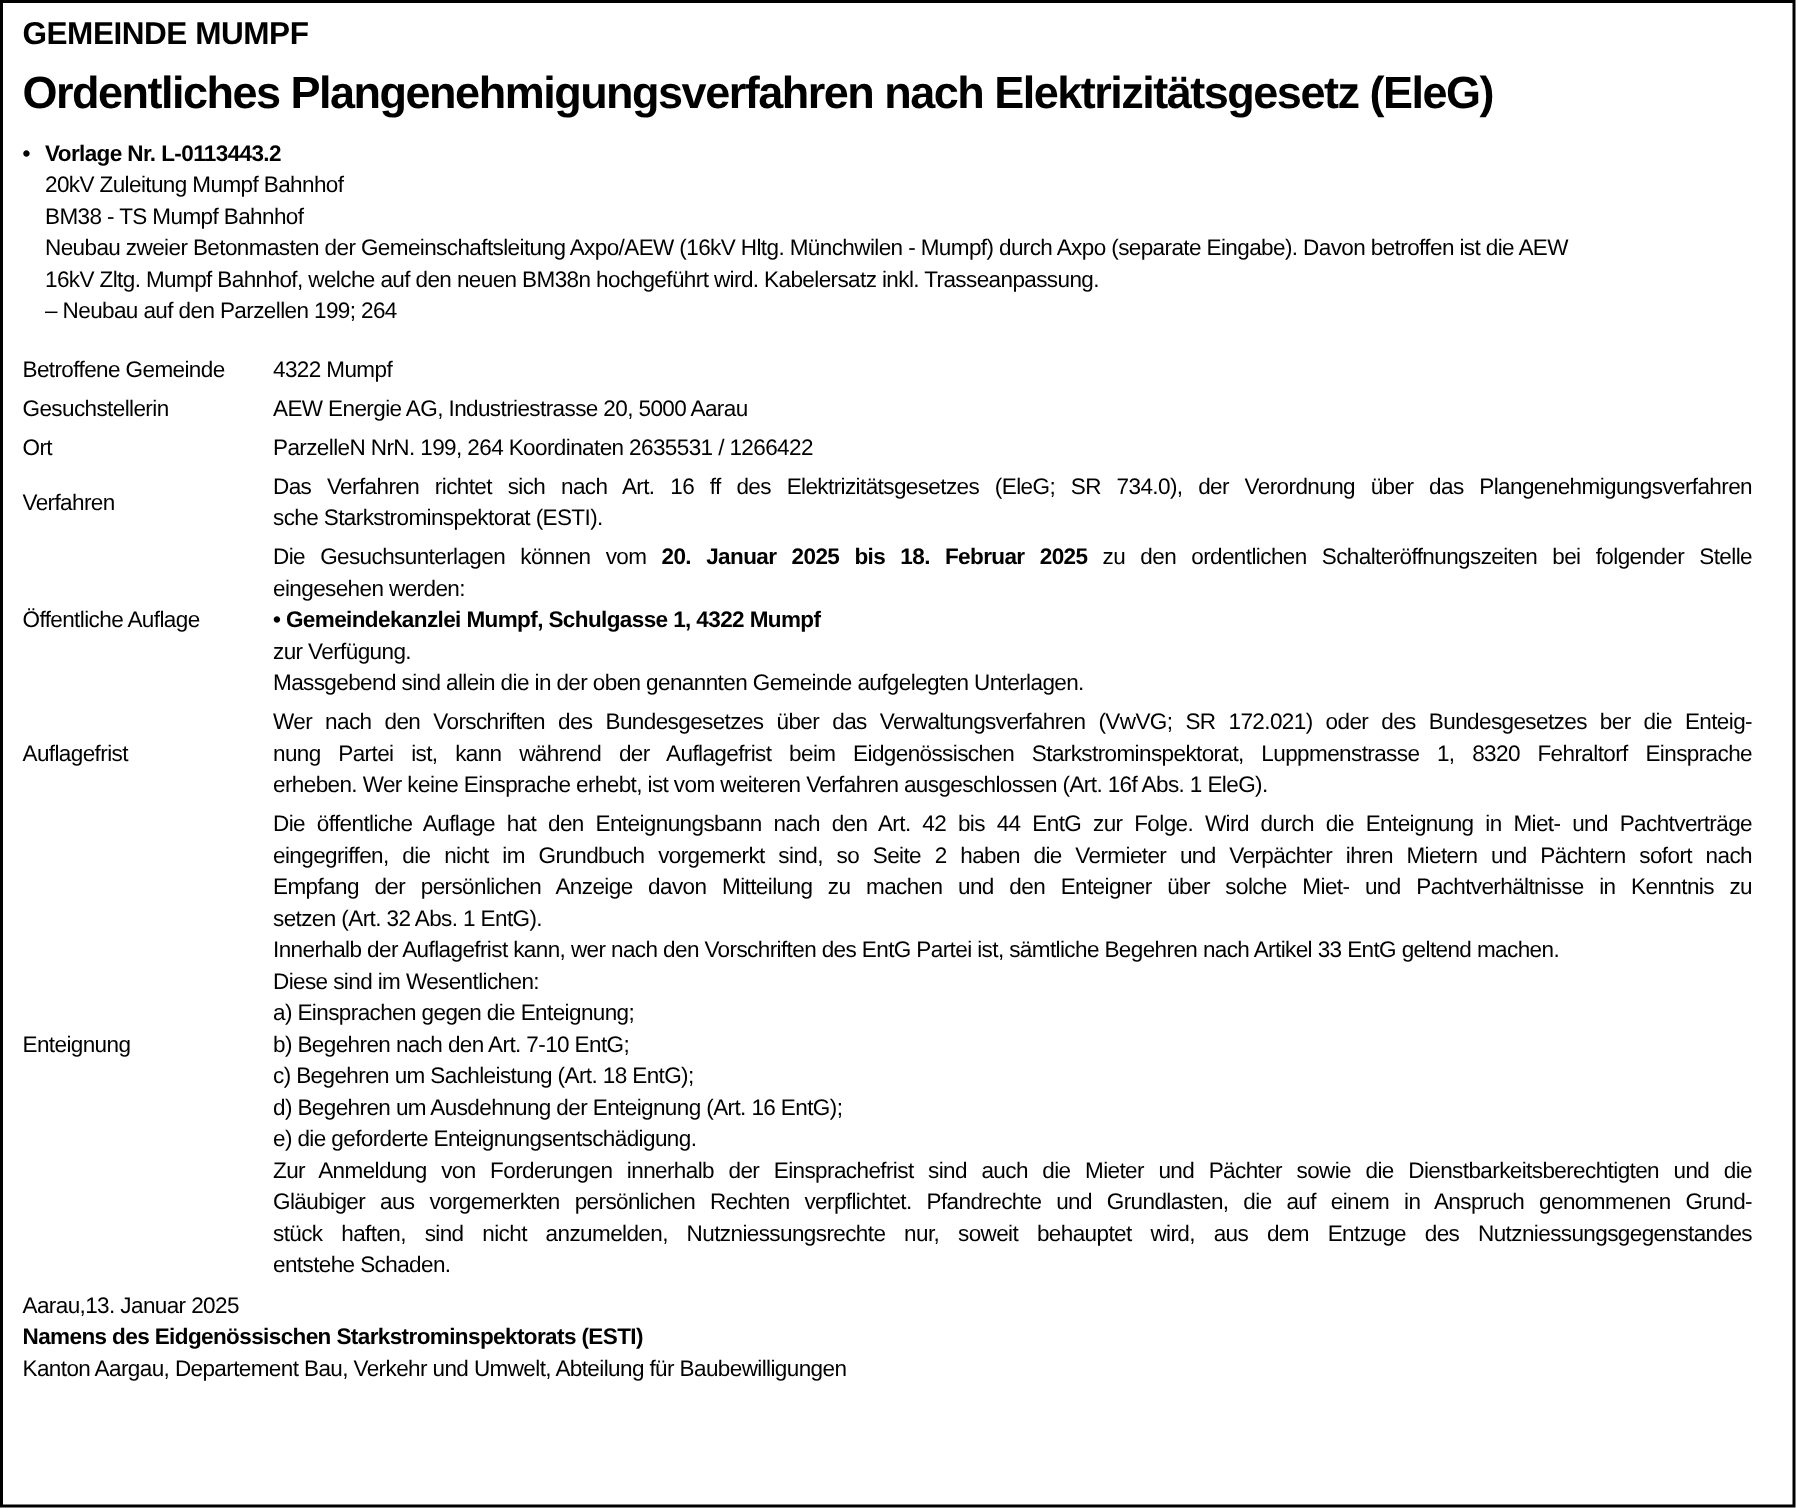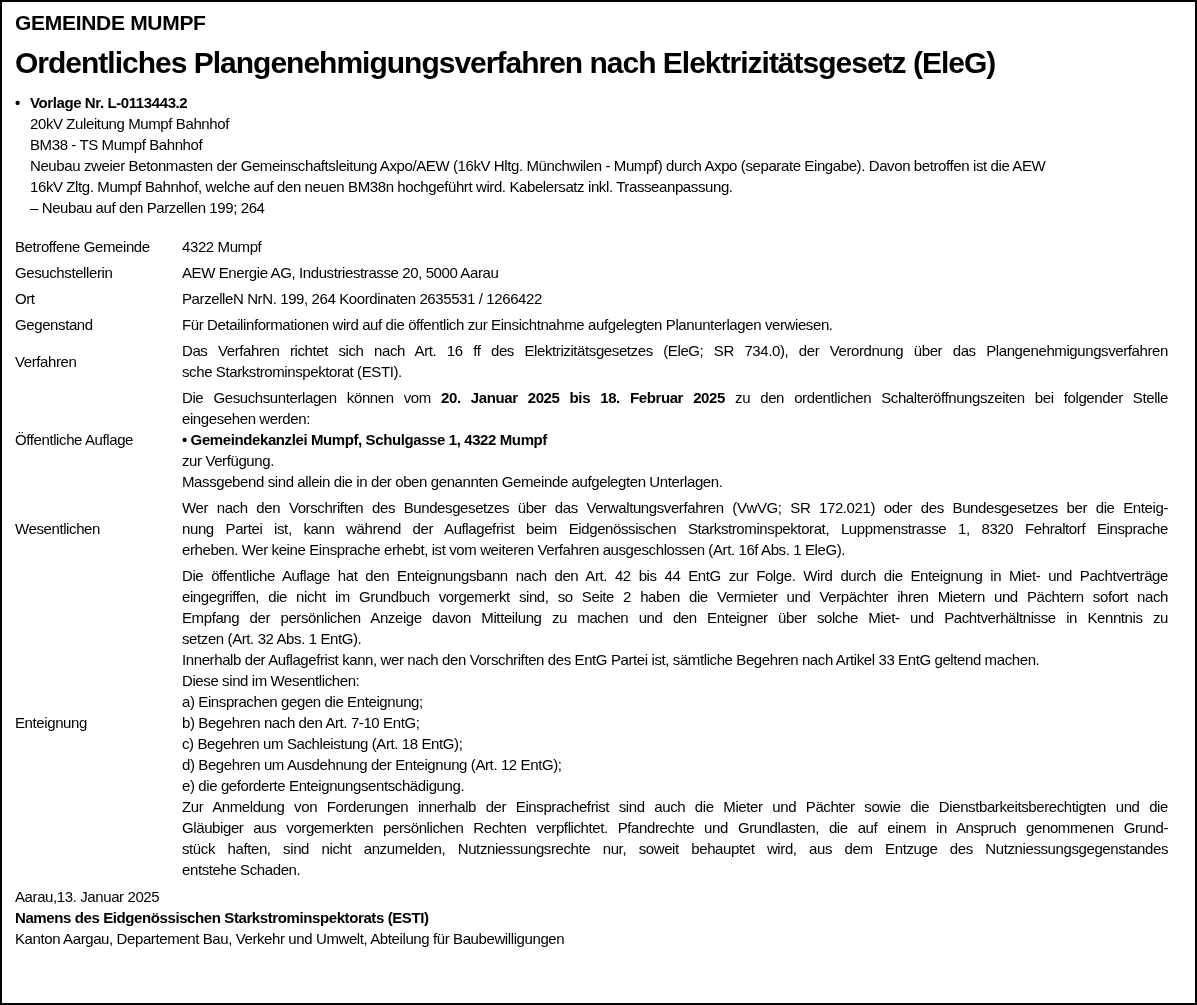--- a/index.html
+++ b/index.html
@@ -111,26 +111,20 @@
     </div>
   </div>
 
   <div class="row">
     <div class="label">Ort</div>
     <div class="content">
       <div class="line">ParzelleN NrN. 199, 264 Koordinaten 2635531 / 1266422</div>
     </div>
   </div>
 
-  <div class="row">
-    <div class="label">Gegenstand</div>
-    <div class="content">
-      <div class="line">Für Detailinformationen wird auf die öffentlich zur Einsichtnahme aufgelegten Planunterlagen verwiesen.</div>
-    </div>
-  </div>
 
   <div class="row">
     <div class="label">Verfahren</div>
     <div class="content">
       <div class="line j">Das Verfahren richtet sich nach Art. 16 ff des Elektrizitätsgesetzes (EleG; SR 734.0), der Verordnung über das Plangenehmigungsverfahren</div>
       <div class="line">sche Starkstrominspektorat (ESTI).</div>
     </div>
   </div>
 
   <div class="row">
@@ -138,41 +132,41 @@
     <div class="content">
       <div class="line j"><span>Die Gesuchsunterlagen können vom </span><b>20. Januar 2025 bis 18. Februar 2025</b><span> zu den ordentlichen Schalteröffnungszeiten bei folgender Stelle</span></div>
       <div class="line">eingesehen werden:</div>
       <div class="line bold">• Gemeindekanzlei Mumpf, Schulgasse 1, 4322 Mumpf</div>
       <div class="line">zur Verfügung.</div>
       <div class="line">Massgebend sind allein die in der oben genannten Gemeinde aufgelegten Unterlagen.</div>
     </div>
   </div>
 
   <div class="row">
-    <div class="label">Wesentlichen</div>
+    <div class="label">Auflagefrist</div>
     <div class="content">
       <div class="line j">Wer nach den Vorschriften des Bundesgesetzes über das Verwaltungsverfahren (VwVG; SR 172.021) oder des Bundesgesetzes ber die Enteig-</div>
       <div class="line j">nung Partei ist, kann während der Auflagefrist beim Eidgenössischen Starkstrominspektorat, Luppmenstrasse 1, 8320 Fehraltorf Einsprache</div>
       <div class="line">erheben. Wer keine Einsprache erhebt, ist vom weiteren Verfahren ausgeschlossen (Art. 16f Abs. 1 EleG).</div>
     </div>
   </div>
 
   <div class="row">
     <div class="label">Enteignung</div>
     <div class="content">
       <div class="line j">Die öffentliche Auflage hat den Enteignungsbann nach den Art. 42 bis 44 EntG zur Folge. Wird durch die Enteignung in Miet- und Pachtverträge</div>
       <div class="line j">eingegriffen, die nicht im Grundbuch vorgemerkt sind, so Seite 2 haben die Vermieter und Verpächter ihren Mietern und Pächtern sofort nach</div>
       <div class="line j">Empfang der persönlichen Anzeige davon Mitteilung zu machen und den Enteigner über solche Miet- und Pachtverhältnisse in Kenntnis zu</div>
       <div class="line">setzen (Art. 32 Abs. 1 EntG).</div>
       <div class="line">Innerhalb der Auflagefrist kann, wer nach den Vorschriften des EntG Partei ist, sämtliche Begehren nach Artikel 33 EntG geltend machen.</div>
       <div class="line">Diese sind im Wesentlichen:</div>
       <div class="line">a) Einsprachen gegen die Enteignung;</div>
       <div class="line">b) Begehren nach den Art. 7-10 EntG;</div>
       <div class="line">c) Begehren um Sachleistung (Art. 18 EntG);</div>
-      <div class="line">d) Begehren um Ausdehnung der Enteignung (Art. 12 EntG);</div>
+      <div class="line">d) Begehren um Ausdehnung der Enteignung (Art. 16 EntG);</div>
       <div class="line">e) die geforderte Enteignungsentschädigung.</div>
       <div class="line j">Zur Anmeldung von Forderungen innerhalb der Einsprachefrist sind auch die Mieter und Pächter sowie die Dienstbarkeitsberechtigten und die</div>
       <div class="line j">Gläubiger aus vorgemerkten persönlichen Rechten verpflichtet. Pfandrechte und Grundlasten, die auf einem in Anspruch genommenen Grund-</div>
       <div class="line j">stück haften, sind nicht anzumelden, Nutzniessungsrechte nur, soweit behauptet wird, aus dem Entzuge des Nutzniessungsgegenstandes</div>
       <div class="line">entstehe Schaden.</div>
     </div>
   </div>
 
 </div>
 

